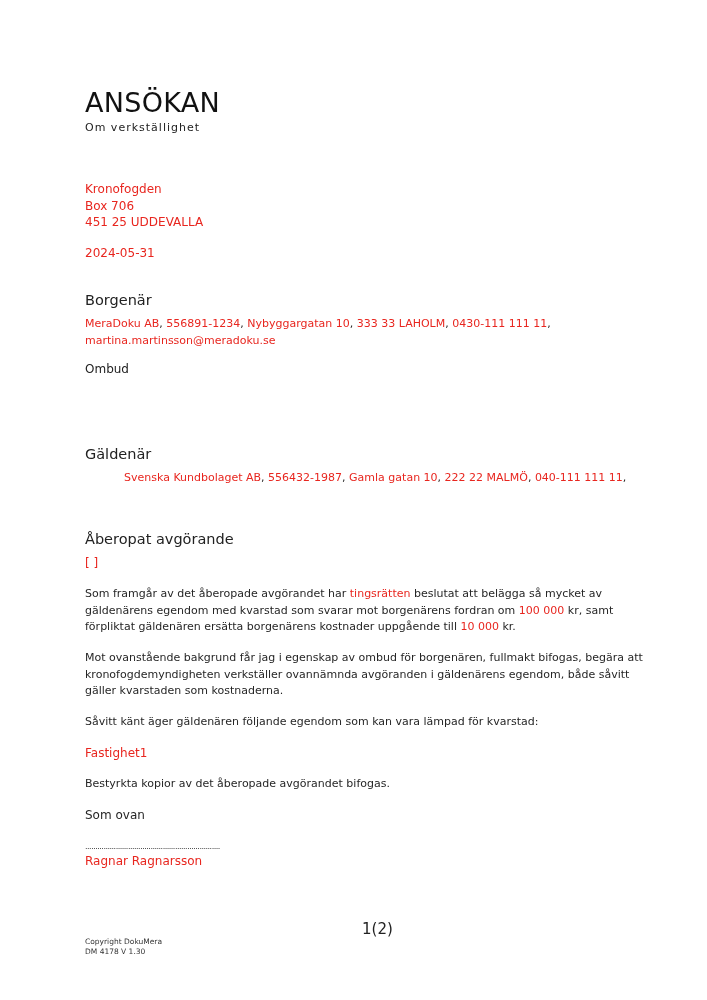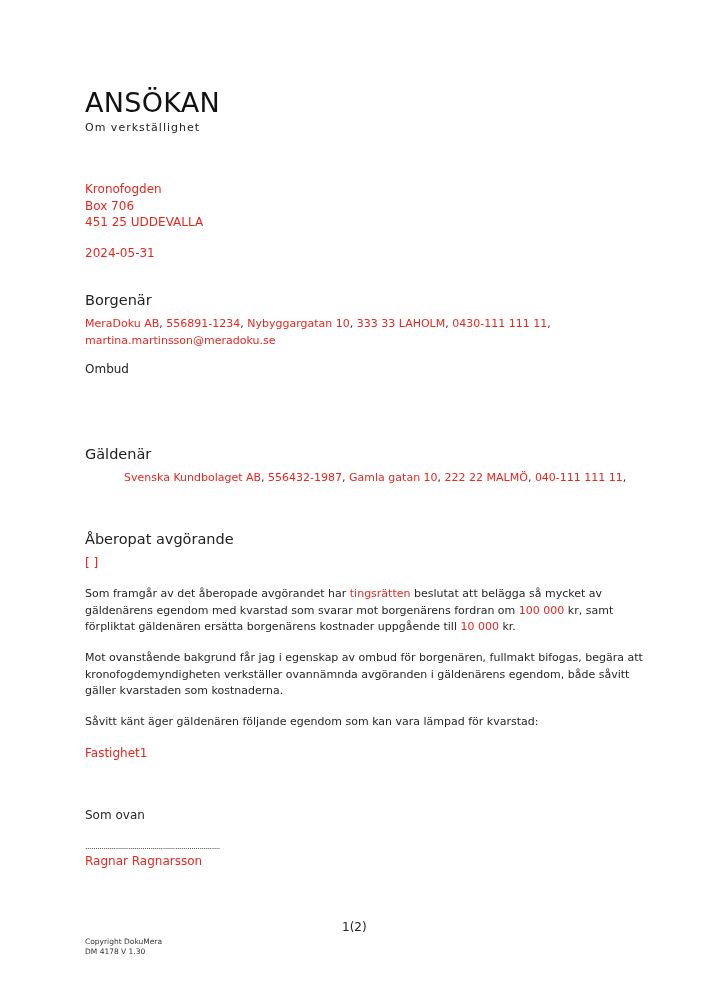--- a/index.html
+++ b/index.html
@@ -8,21 +8,21 @@
   .page { position: absolute; left: 0; top: 0; width: 615px; height: 1000px; background: #fff; }
   .abs { position: absolute; left: 85px; }
   .title { top: 86px; font-size: 27px; color: #111; letter-spacing: 0.3px; font-weight: normal; margin: 0; line-height: 34px; }
   .subtitle { top: 121px; font-size: 11px; letter-spacing: 1px; color: #222; }
   .red { color: #e8261f; }
   .body { font-size: 12px; line-height: 16.5px; }
   .h { font-size: 14.5px; color: #222; margin: 0; font-weight: normal; line-height: 20px; text-align: center; }
   .label { font-size: 12px; color: #222; }
   .para { width: 560px; font-size: 11px; line-height: 16.5px; color: #262626; margin: 0; }
   .sigline { font-size: 8px; letter-spacing: -0.5px; color: #333; line-height: 8px; }
-  .pagenum { position: absolute; left: 342px; top: 920px; font-size: 12px; color: #222; }
+  .pagenum { position: absolute; left: 362px; top: 920px; font-size: 15px; color: #222; }
   .footer { top: 937px; font-size: 7.5px; line-height: 10px; color: #333; }
   .sep { color: #262626; }
 </style>
 </head>
 <body>
 
 <div class="page">
 
   <h1 class="abs title">ANSÖKAN</h1>
   <div class="abs subtitle">Om verkställighet</div>
@@ -52,20 +52,21 @@
   <div class="abs body red" style="top:555px;">[ ]</div>
 
   <p class="abs para" style="top:586px;"><span>Som framgår av det åberopade avgörandet har </span><span class="red">tingsrätten</span><span> beslutat att belägga så mycket av gäldenärens egendom med kvarstad som svarar mot borgenärens fordran om </span><span class="red">100 000</span><span> kr, samt förpliktat gäldenären ersätta borgenärens kostnader uppgående till </span><span class="red">10 000</span><span> kr.</span></p>
 
   <p class="abs para" style="top:650px;">Mot ovanstående bakgrund får jag i egenskap av ombud för borgenären, fullmakt bifogas, begära att kronofogdemyndigheten verkställer ovannämnda avgöranden i gäldenärens egendom, både såvitt gäller kvarstaden som kostnaderna.</p>
 
   <p class="abs para" style="top:714px;">Såvitt känt äger gäldenären följande egendom som kan vara lämpad för kvarstad:</p>
 
   <div class="abs body red" style="top:745px;">Fastighet1</div>
 
+  <p class="abs para" style="top:776px;">Bestyrkta kopior av det åberopade avgörandet bifogas.</p>
 
   <div class="abs body" style="top:807px;">Som ovan</div>
 
   <div class="abs sigline" style="top:843px;">..................................................................</div>
   <div class="abs body red" style="top:853px;">Ragnar Ragnarsson</div>
 
   <div class="pagenum">1(2)</div>
 
   <div class="abs footer">
     <div>Copyright DokuMera</div>

